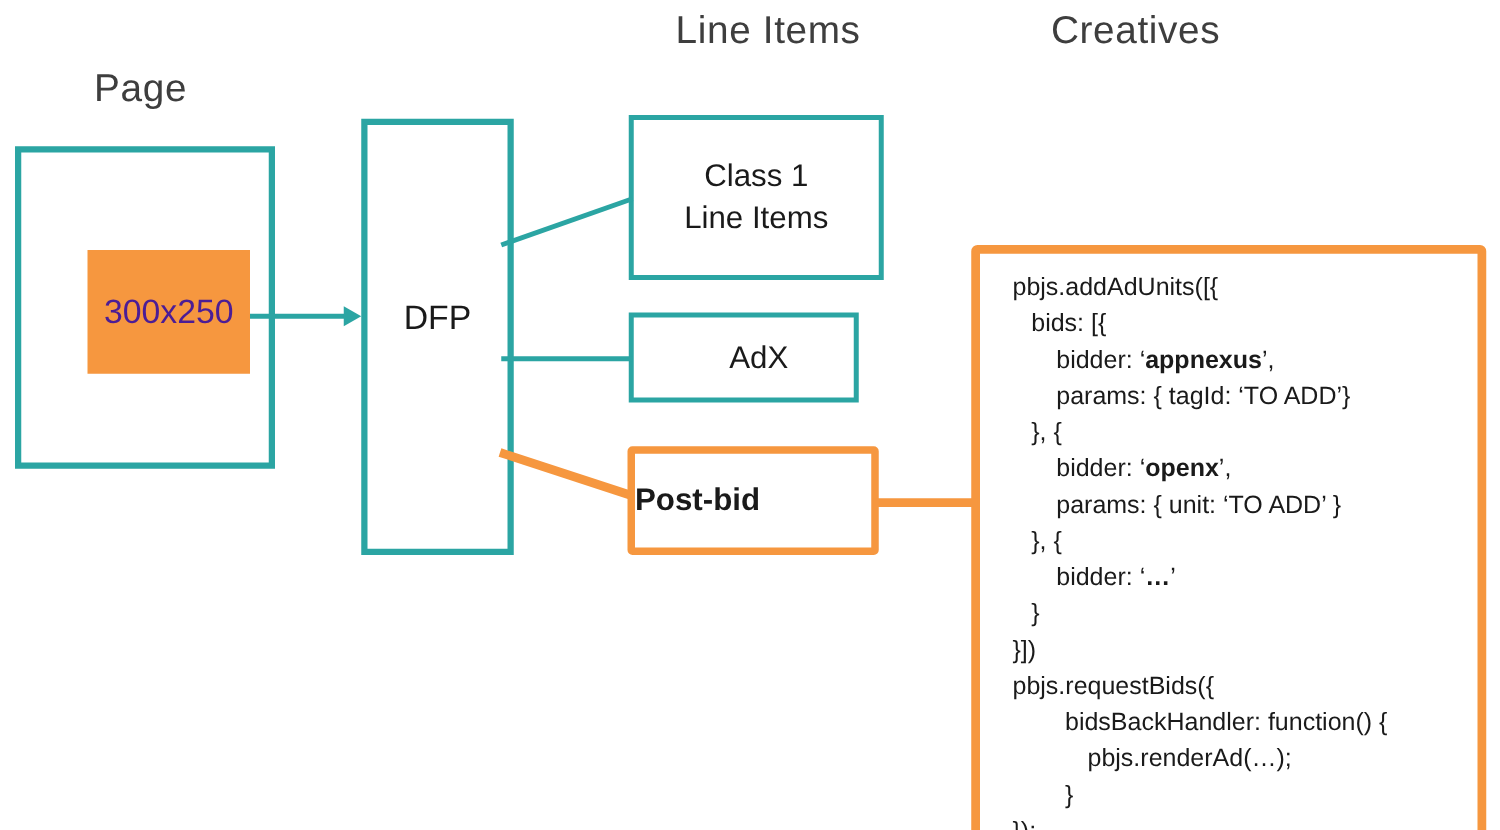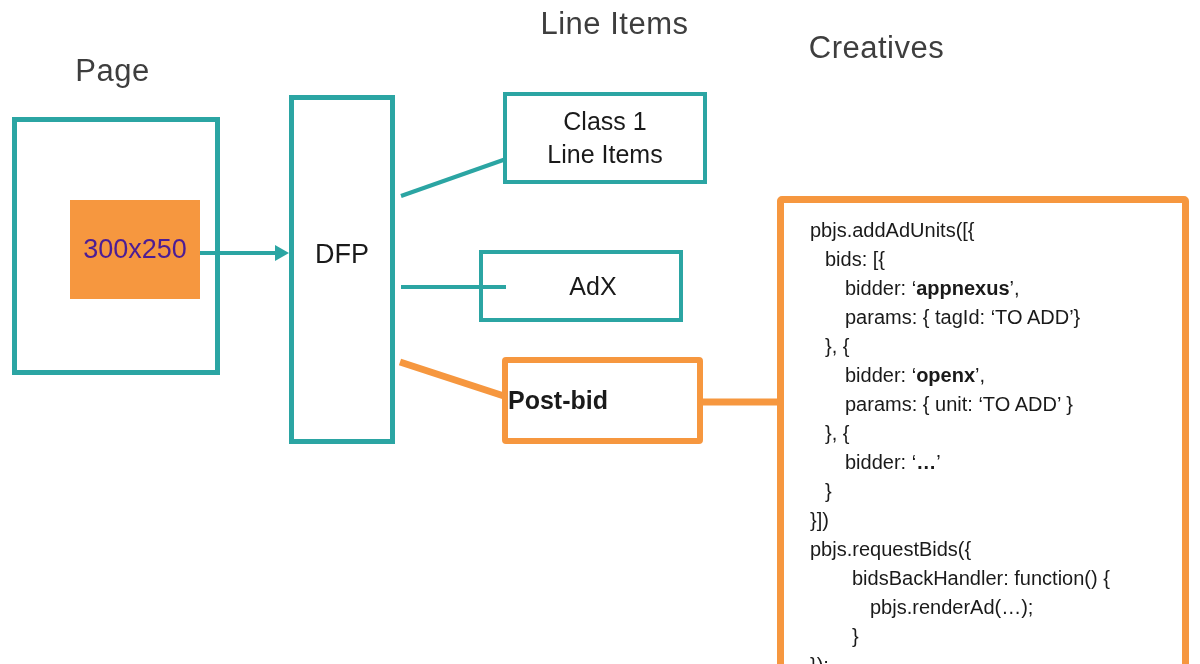--- a/index.html
+++ b/index.html
@@ -24,47 +24,47 @@
     top:6px;
     font-size:31px;
     font-weight:400;
     color:var(--heading);
     text-align:center;
     letter-spacing:0.5px;
   }
   .h-page{left:30px;width:165px;margin-top:47px;}
   .h-adserver{left:262px;width:165px;}
   .h-lineitems{left:522px;width:185px;}
-  .h-creatives{left:784px;width:185px;margin-top:24px;}
+  .h-creatives{left:816px;width:185px;}
 
   
   .box{position:absolute;background:#fff;}
   .teal-box{border-style:solid;border-color:var(--teal);}
   .orange-box{border-style:solid;border-color:var(--orange);}
 
   .page-box{left:12px;top:117px;width:208px;height:258px;border-width:5px;}
   .ad-slot{
     position:absolute;left:53px;top:78px;width:130px;height:99px;
     background:var(--orange);
     display:flex;align-items:center;justify-content:center;
     color:#4c1d95;font-size:27px;
   }
   .dfp-box{
-    left:289px;top:95px;width:106px;height:349px;border-width:5px;
+    left:289px;top:95px;width:122px;height:349px;border-width:5px;
     display:flex;align-items:center;justify-content:center;
     font-size:27px;color:var(--code);
     padding-bottom:30px;
   }
   .class1-box{
-    left:503px;top:92px;width:204px;height:92px;border-width:4px;
+    left:503px;top:92px;width:204px;height:132px;border-width:4px;
     display:flex;flex-direction:column;align-items:center;justify-content:center;
     font-size:25px;line-height:33px;color:var(--code);
   }
   .adx-box{
-    left:479px;top:250px;width:204px;height:72px;border-width:4px;
+    left:503px;top:250px;width:184px;height:72px;border-width:4px;
     display:flex;align-items:center;justify-content:center;
     font-size:25px;color:var(--code);padding-left:24px;
   }
   .postbid-box{
     left:502px;top:357px;width:201px;height:87px;border-width:6px;border-radius:4px;
     display:flex;align-items:center;justify-content:flex-start;
     font-size:25px;font-weight:bold;color:var(--code);
   }
   .creatives-box{
     left:777px;top:152px;width:412px;height:497px;border-width:7px;border-radius:5px;margin-top:44px;

